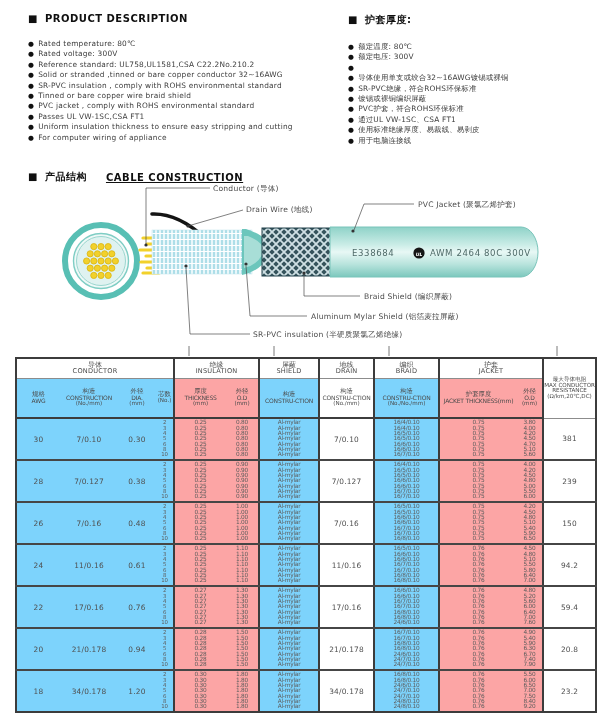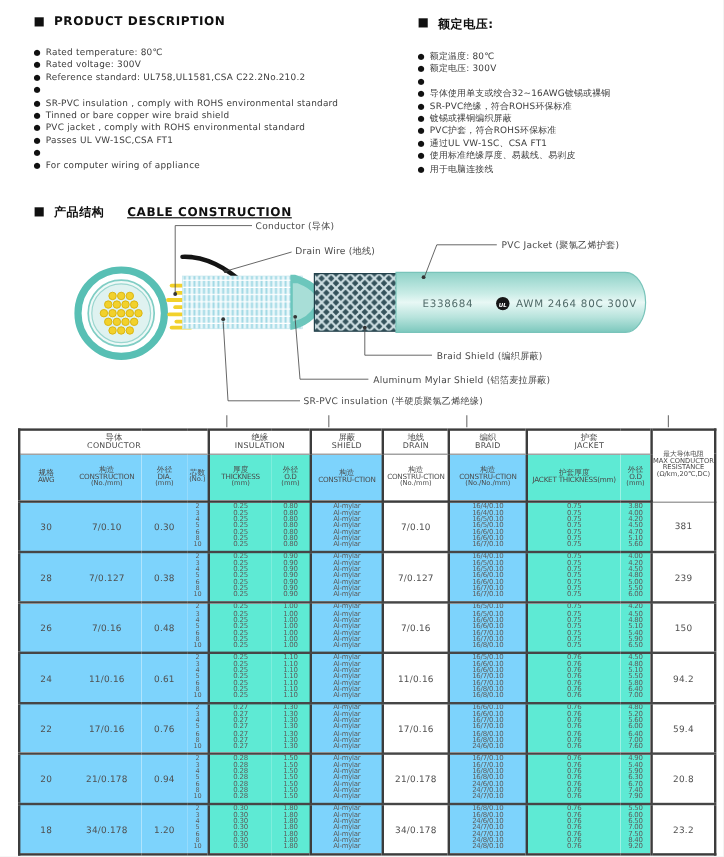--- a/index.html
+++ b/index.html
@@ -39,21 +39,21 @@
   tbody td{border-bottom:2px solid #464646;}
   tbody tr:last-child td{border-bottom:0;}
   .gb{border-right:2px solid #3c3c3c;}
   .gzh{font-size:7px;line-height:6px;color:#4a4a4a;}
   .gen{font-size:6.6px;line-height:6px;color:#4a4a4a;letter-spacing:.2px;}
   .hzh{font-size:6.4px;line-height:5.8px;color:#4a4a4a;}
   .hen{font-size:6px;line-height:5.6px;color:#4a4a4a;letter-spacing:-.2px;}
   .hunit{font-size:5.6px;line-height:5.4px;color:#4a4a4a;}
   .res-h div{font-size:5.6px;line-height:5.4px;color:#4a4a4a;}
   .c-cream{background:#7dd3fc;}
-  .c-blue{background:#5eead4;}
+  .c-blue{background:#fca5a5;}
   .c-white{background:#ffffff;}
   .main{font-size:7.4px;color:#4f4f4f;letter-spacing:.2px;}
   .multi div{font-size:5.8px;line-height:5.35px;color:#5c5c5c;letter-spacing:-.2px;white-space:nowrap;}
   .cores div{font-size:5.4px;}
 </style>
 </head>
 <body>
 
 <div id="page">
 
@@ -70,51 +70,53 @@
         <li>
           <span class="blt">●</span>
           <span>Rated voltage: 300V</span>
         </li>
         <li>
           <span class="blt">●</span>
           <span>Reference standard: UL758,UL1581,CSA C22.2No.210.2</span>
         </li>
         <li>
           <span class="blt">●</span>
+          <span>Solid or stranded ,tinned or bare copper conductor 32~16AWG</span>
         </li>
         <li>
           <span class="blt">●</span>
           <span>SR-PVC insulation , comply with ROHS environmental standard</span>
         </li>
         <li>
           <span class="blt">●</span>
           <span>Tinned or bare copper wire braid shield</span>
         </li>
         <li>
           <span class="blt">●</span>
           <span>PVC jacket , comply with ROHS environmental standard</span>
         </li>
         <li>
           <span class="blt">●</span>
           <span>Passes UL VW-1SC,CSA FT1</span>
         </li>
         <li>
           <span class="blt">●</span>
+          <span>Uniform insulation thickness to ensure easy stripping and cutting</span>
         </li>
         <li>
           <span class="blt">●</span>
           <span>For computer wiring of appliance</span>
         </li>
       </ul>
   </div>
 
   <div id="desc-zh" class="desc">
     <div class="t">
       <span class="marker">■</span>
-      <span>额定电压:</span>
+      <span>护套厚度:</span>
     </div>
     <ul>
         <li>
           <span class="blt">●</span>
           <span>额定温度: 80℃</span>
         </li>
         <li>
           <span class="blt">●</span>
           <span>额定电压: 300V</span>
         </li>

